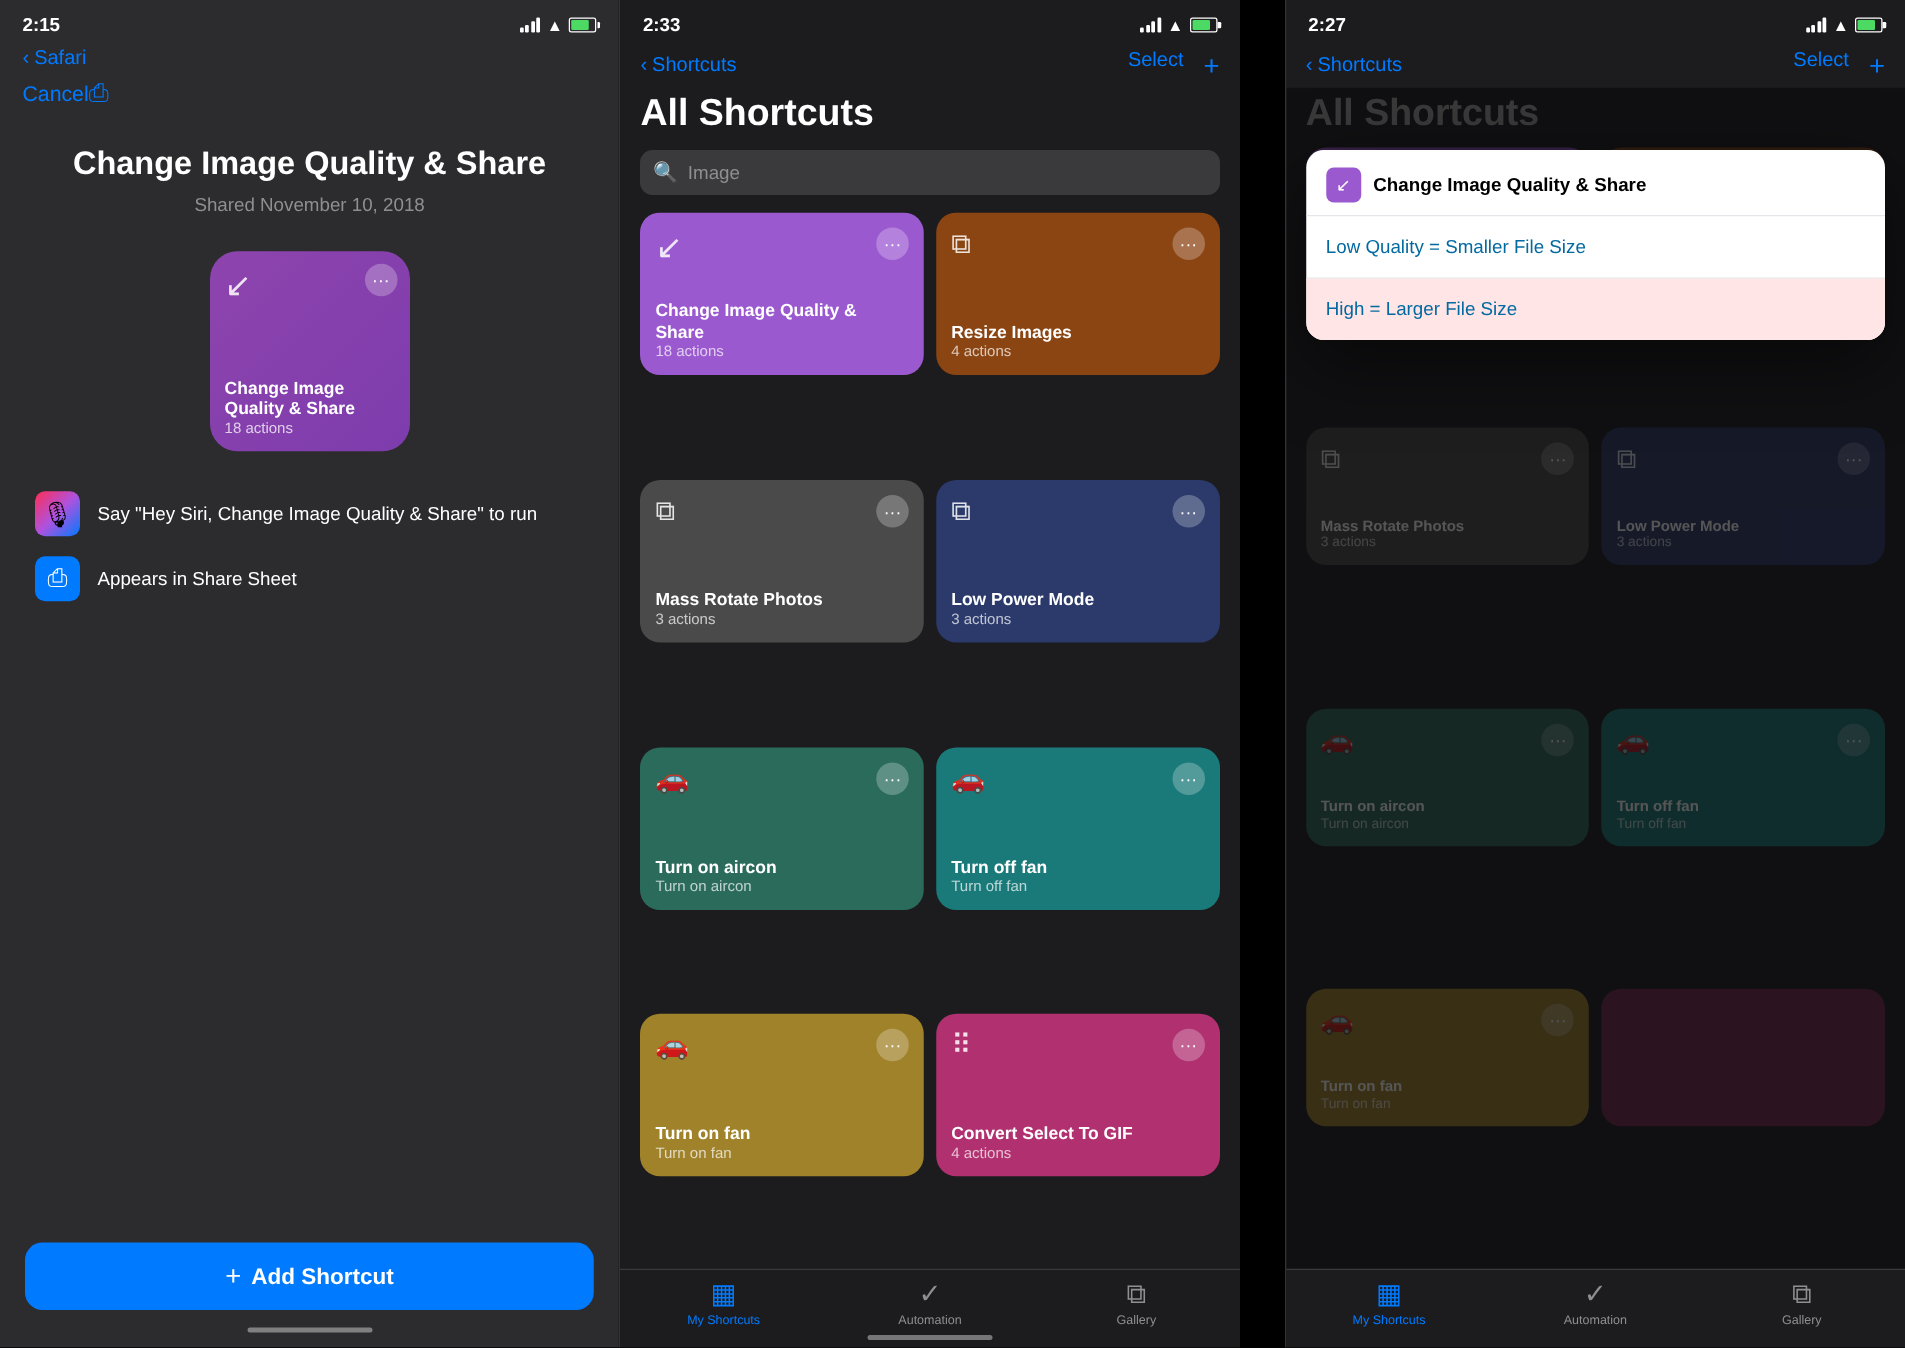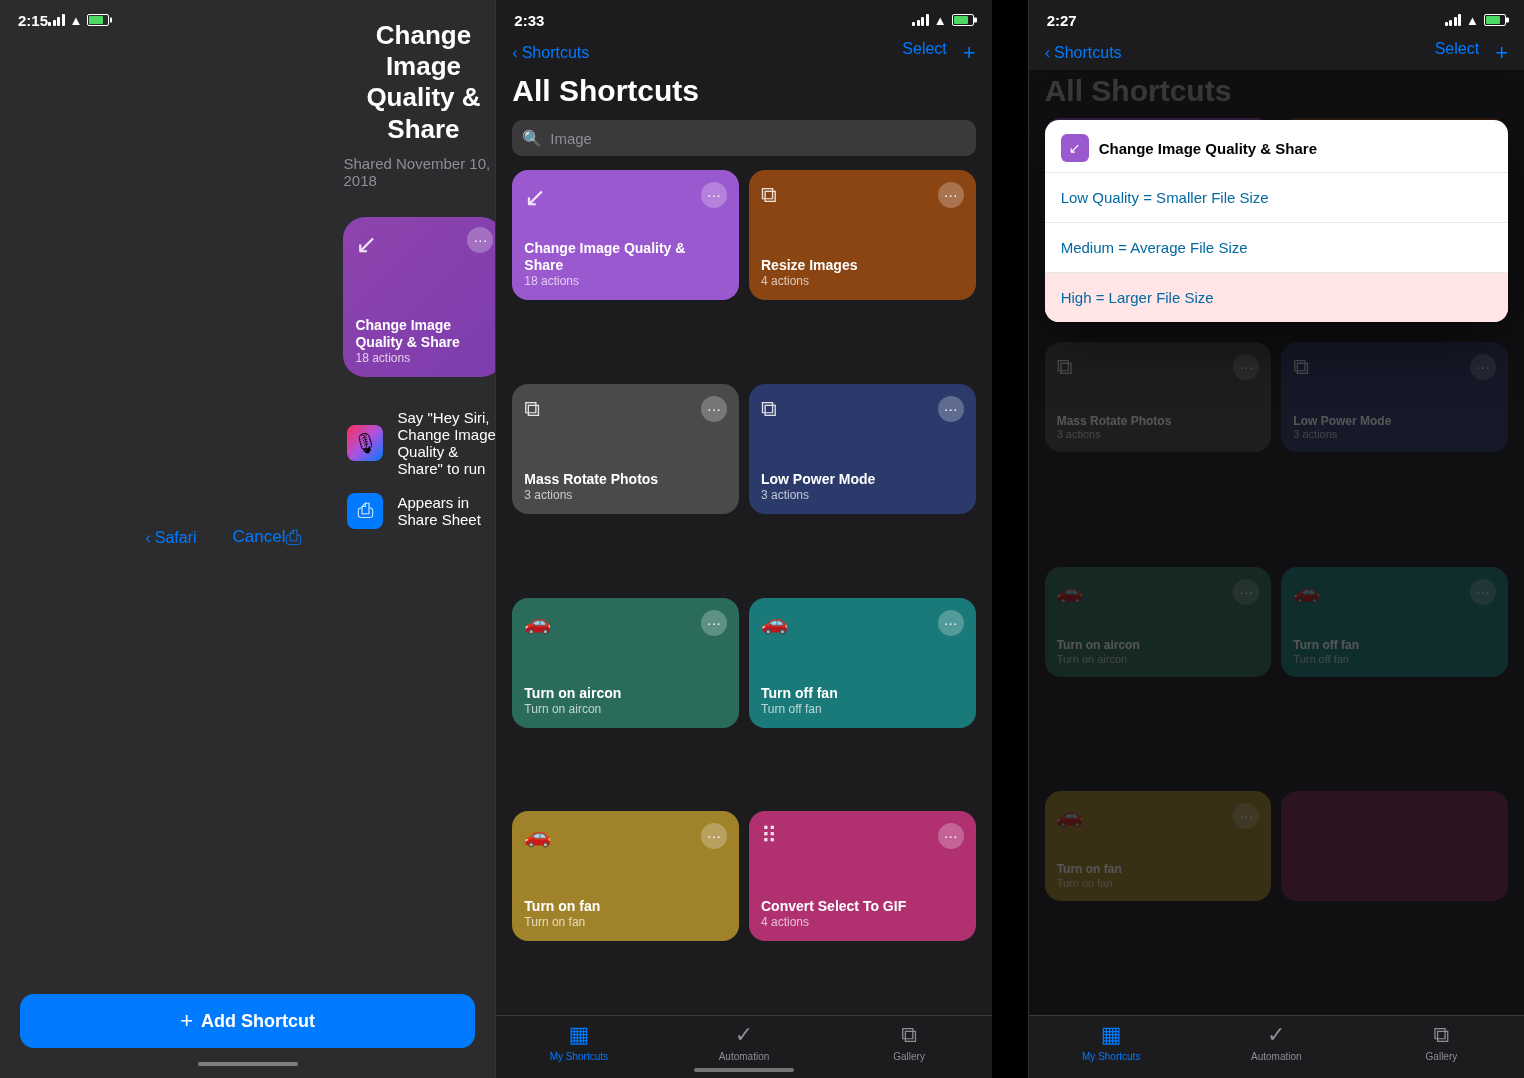--- a/index.html
+++ b/index.html
@@ -10,21 +10,21 @@
       height: 1078px;
       font-family: -apple-system, 'SF Pro Display', 'Helvetica Neue', Arial, sans-serif;
       overflow: hidden;
     }
 
     
     .phone-panel {
       flex: 1;
       background: #1c1c1e;
       display: flex;
-      flex-direction: row;
+      flex-direction: column;
       position: relative;
       overflow: hidden;
     }
     .phone-panel + .phone-panel {
       border-left: 1px solid #333;
     }
 
     
     .status-bar {
       display: flex;
@@ -88,21 +88,21 @@
     .wifi-icon {
       font-size: 13px;
     }
 
     
     .panel1 {
       background: #2c2c2e;
     }
     .panel1-nav {
       display: flex;
-      justify-content: flex-end;
+      justify-content: flex-start;
       align-items: center;
       padding: 4px 18px 8px;
     }
     .nav-cancel {
       color: #007aff;
       font-size: 17px;
       font-weight: 400;
     }
     .nav-share-icon {
       color: #007aff;
@@ -787,23 +787,20 @@
     <div class="panel3-overlay"></div>
 
     <div class="popup-card">
       <div class="popup-header">
         <div class="popup-shortcut-icon">↙</div>
         <span class="popup-shortcut-name">Change Image Quality &amp; Share</span>
       </div>
       <div class="popup-option">
         <span>Low Quality = Smaller File Size</span>
       </div>
-      <div class="popup-option">
-        <span>Medium = Average File Size</span>
-      </div>
       <div class="popup-option popup-option-highlighted">
         <span>High = Larger File Size</span>
       </div>
     </div>
   </div>
 
   <div class="panel3-tabs">
     <div class="tab-item tab-active">
       <span class="tab-icon">▦</span>
       <span class="tab-label">My Shortcuts</span>

